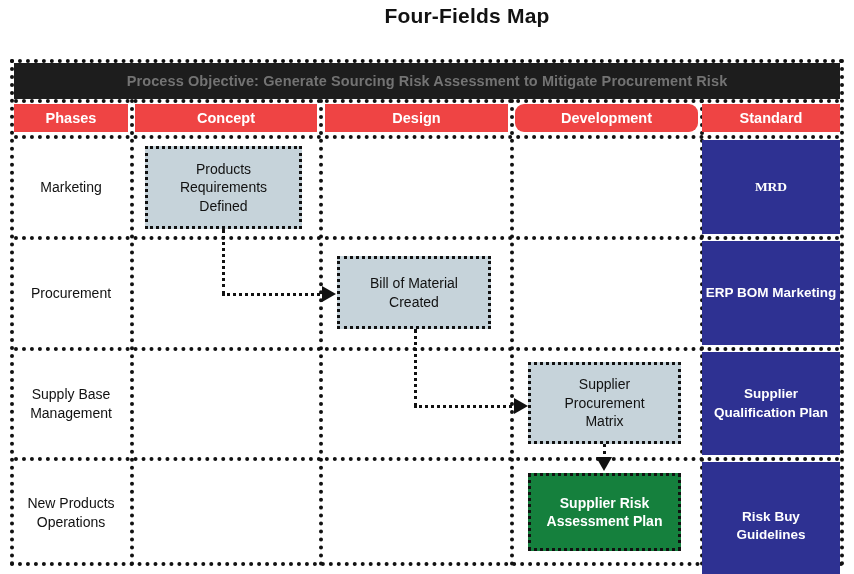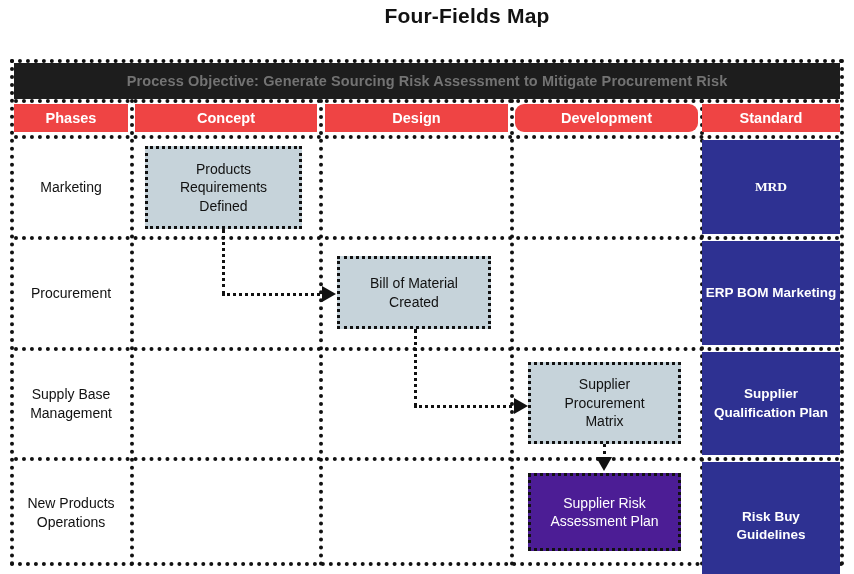--- a/index.html
+++ b/index.html
@@ -131,23 +131,23 @@
     background: #c6d3da;
     color: #111111;
     font-size: 14px;
     line-height: 1.32;
     text-align: center;
     display: flex;
     align-items: center;
     justify-content: center;
   }
   .process-box.highlight {
-    background: #4c1d95;
+    background: #15803d;
     color: #ffffff;
-    font-weight: normal;
+    font-weight: bold;
   }
 
   
   .conn-v {
     position: absolute;
     border-left: 3px dotted #111111;
   }
   .conn-h {
     position: absolute;
     border-top: 3px dotted #111111;

